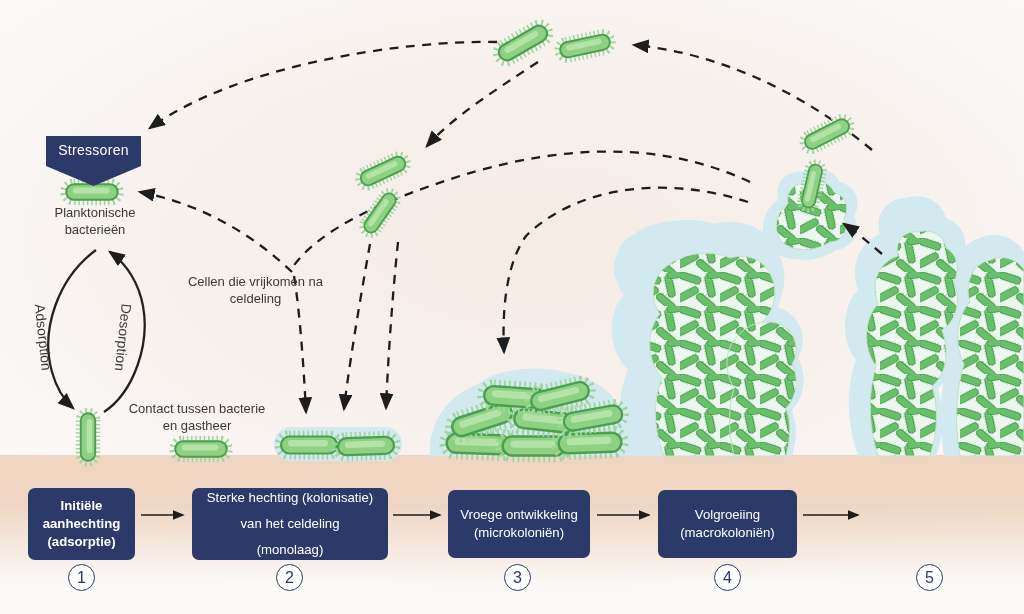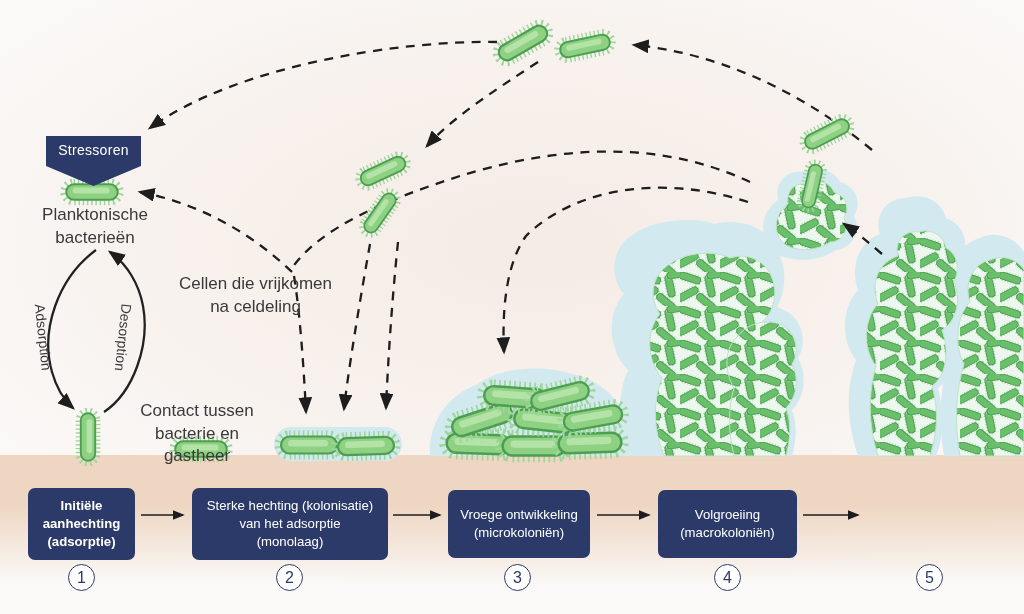--- a/index.html
+++ b/index.html
@@ -4,21 +4,21 @@
 <style>
   html,body{margin:0;padding:0;background:#fff;}
   .stage{
     position:relative;width:1024px;height:614px;overflow:hidden;
     font-family:"Liberation Sans",sans-serif;
     background:
       radial-gradient(ellipse 70% 60% at 52% 40%, #f5ebe5 0%, #f8f2ee 55%, #fbfaf9 100%);
   }
   svg.canvas{position:absolute;left:0;top:0;}
   .lbl{
-    position:absolute;color:#3a3a3a;font-size:17px;line-height:1.33;
+    position:absolute;color:#3a3a3a;font-size:13px;line-height:1.33;
     text-align:center;white-space:normal;
   }
   .rot{transform-origin:center center;white-space:nowrap;font-size:14px;color:#3a3a3a;}
   .banner{
     position:absolute;left:46px;top:136px;width:95px;height:50px;
     background:#2b3a68;color:#fff;
     clip-path:polygon(0 0,100% 0,100% 60%,50% 100%,0 60%);
     display:flex;justify-content:center;align-items:flex-start;
   }
   .banner span{font-size:14px;font-weight:normal;margin-top:6px;letter-spacing:.3px;}
@@ -167,23 +167,23 @@
 
   <div class="lbl" style="left:126px;top:400px;width:142px;">Contact tussen bacterie en gastheer</div>
 
   <div class="lbl" style="left:168px;top:273px;width:175px;">Cellen die vrijkomen na celdeling</div>
 
   <div class="stagebox" style="left:28px;top:488px;width:107px;height:72px;font-weight:bold;">
     <span>Initiële</span>
     <span>aanhechting</span>
     <span>(adsorptie)</span>
   </div>
-  <div class="stagebox" style="left:192px;top:488px;width:196px;height:72px;">
+  <div class="stagebox" style="left:192px;top:488px;width:196px;height:72px;gap:8px;">
     <span>Sterke hechting (kolonisatie)</span>
-    <span>van het adsorptie</span>
+    <span>van het celdeling</span>
     <span>(monolaag)</span>
   </div>
   <div class="stagebox" style="left:658px;top:490px;width:139px;height:68px;">
     <span>Volgroeiing</span>
     <span>(macrokoloniën)</span>
   </div>
   <div class="stagebox" style="left:448px;top:490px;width:142px;height:68px;">
     <span>Vroege ontwikkeling</span>
     <span>(microkoloniën)</span>
   </div>

